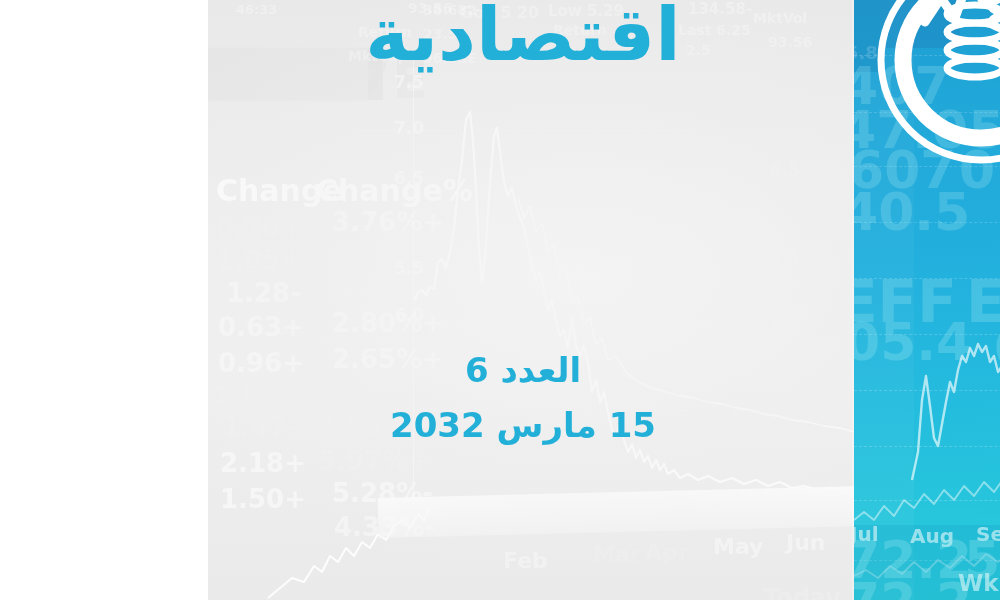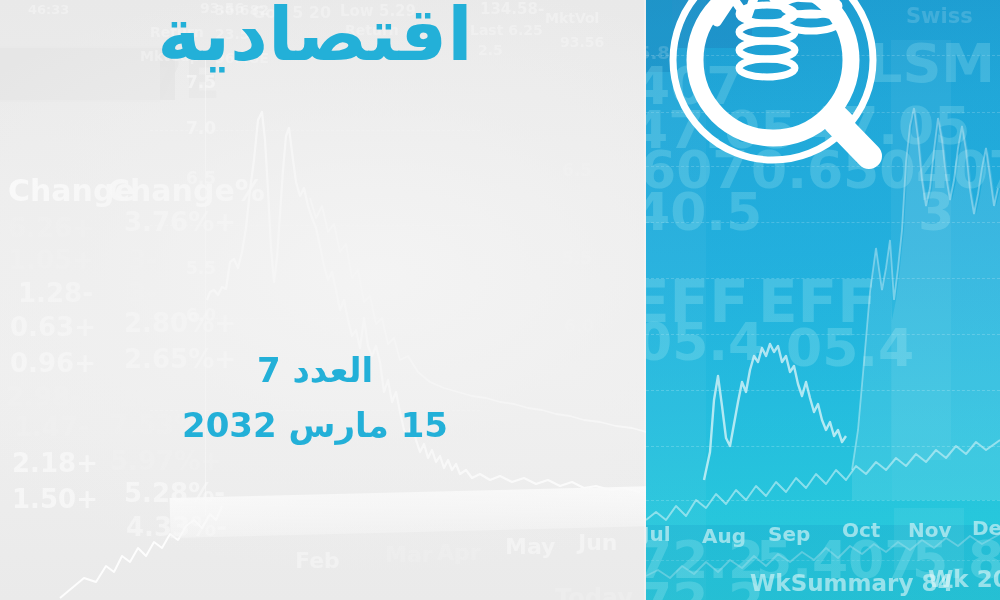--- a/index.html
+++ b/index.html
@@ -7,21 +7,21 @@
     margin: 0;
     padding: 0;
     background: #ffffff;
   }
   body {
     font-family: "DejaVu Sans", "Liberation Sans", sans-serif;
   }
 
   #cover {
     position: relative;
-    width: 1000px;
+    width: 792px;
     height: 600px;
     overflow: hidden;
     background: #ececec;
   }
 
   
   .gray-panel {
     position: absolute;
     left: 0;
     top: 0;
@@ -389,16 +389,16 @@
       <ellipse cx="156" cy="54" rx="28" ry="9"></ellipse>
       <ellipse cx="156" cy="70" rx="28" ry="9"></ellipse>
       <ellipse cx="112" cy="62" rx="28" ry="9"></ellipse>
       <ellipse cx="112" cy="80" rx="28" ry="9"></ellipse>
       <ellipse cx="112" cy="98" rx="28" ry="9"></ellipse>
       <ellipse cx="112" cy="116" rx="28" ry="9"></ellipse>
     </g>
   </svg>
 
   <div class="cover-title">اقتصادية</div>
-  <div class="issue-line">العدد 7</div>
+  <div class="issue-line">العدد 6</div>
   <div class="date-line">15 مارس 2032</div>
 
 </div>
 
 </body></html>

